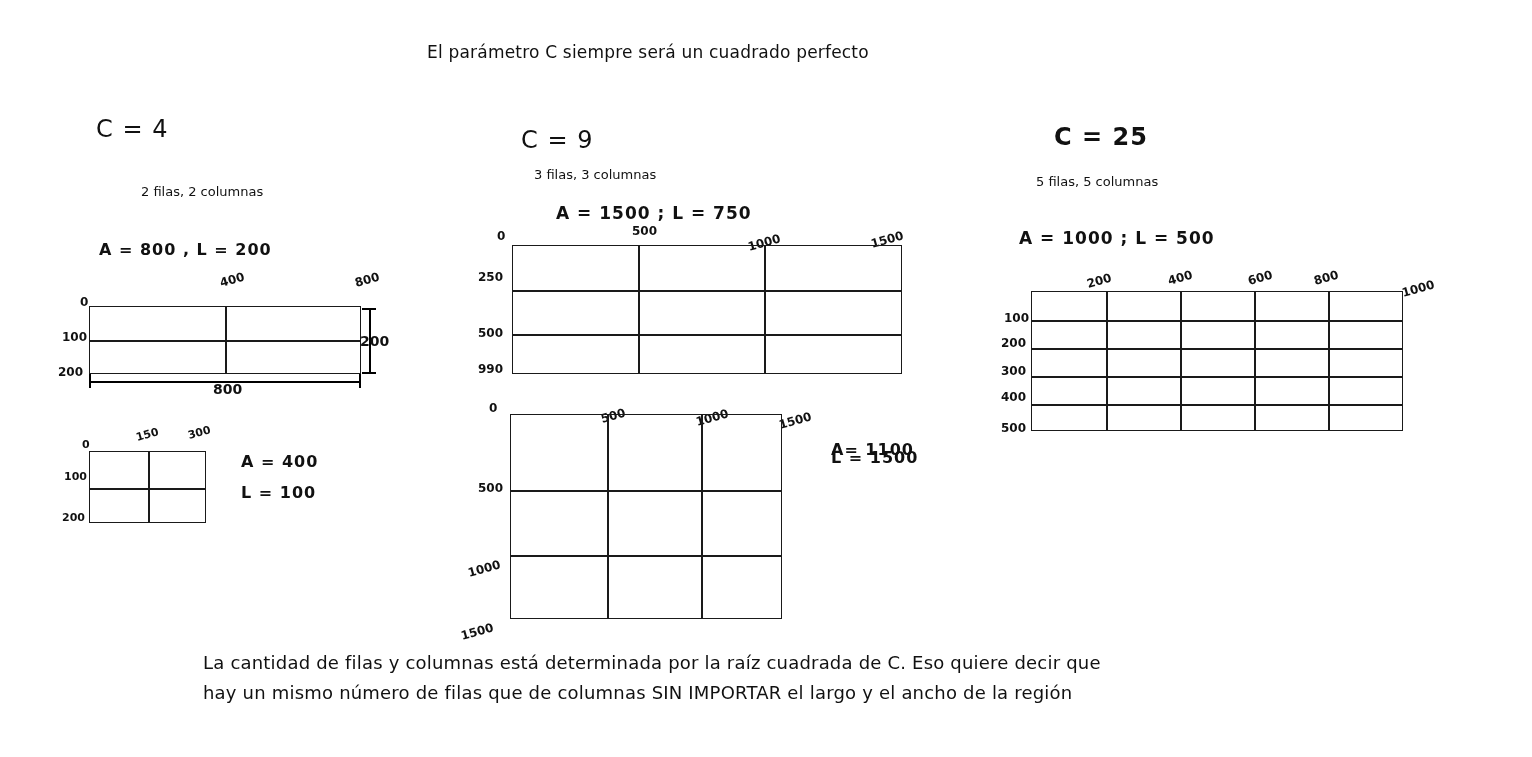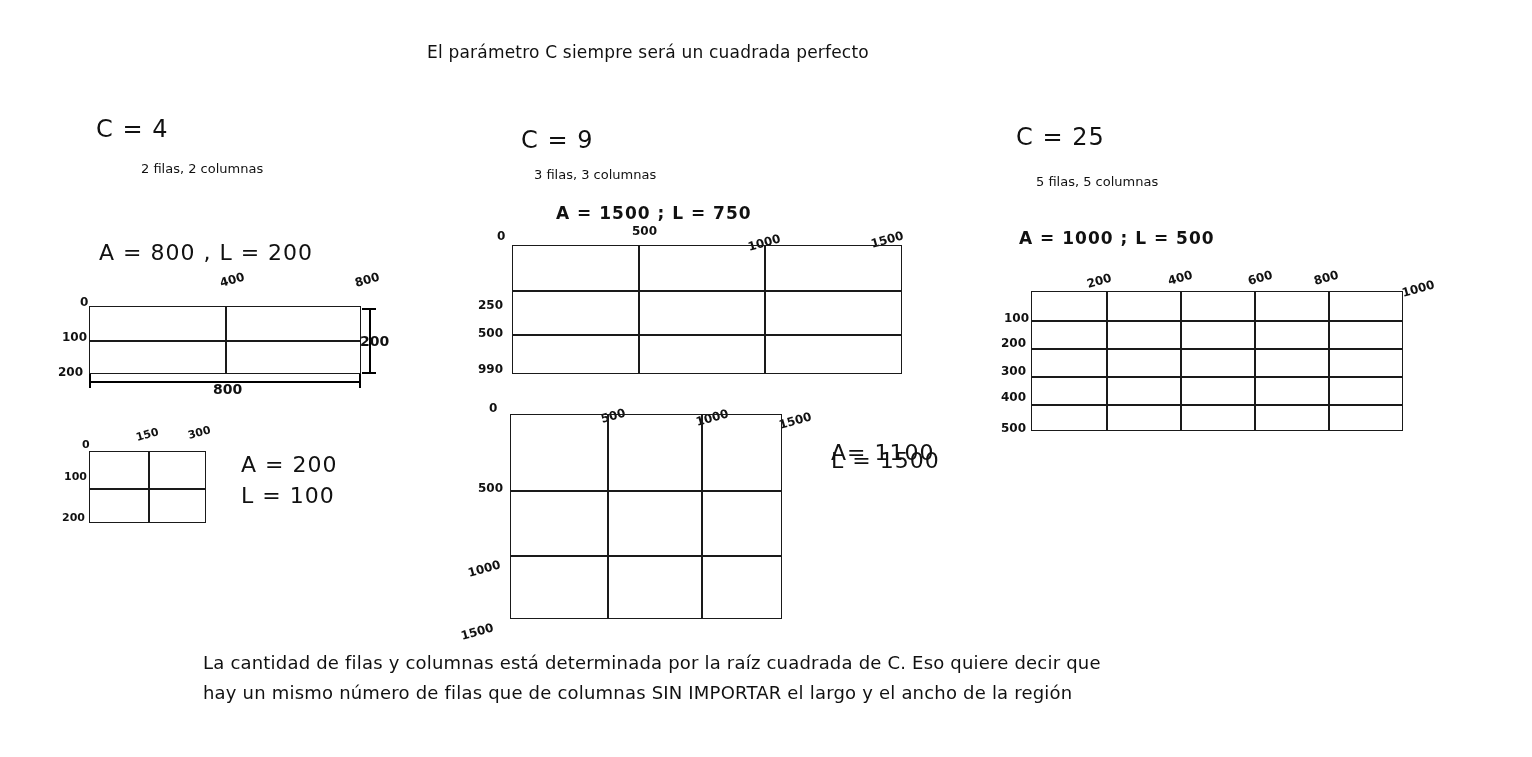--- a/index.html
+++ b/index.html
@@ -31,22 +31,22 @@
   }
   .sub {
     font-size: 13px;
   }
   .meas {
     font-size: 17px;
     font-weight: 600;
     letter-spacing: 1px;
   }
   .meas-lg {
-    font-size: 22px;
-    font-weight: 400;
+    font-size: 16px;
+    font-weight: 700;
     letter-spacing: 1px;
   }
   .tick {
     font-size: 12px;
     font-weight: 700;
   }
   .tick-sm {
     font-size: 11px;
     font-weight: 700;
   }
@@ -77,24 +77,24 @@
   }
   .bar-v {
     position: absolute;
     width: 2.4px;
     background: #000;
   }
 </style>
 </head>
 <body>
 
-<div class="abs txt title" style="left:427px; top:42px;">El parámetro C siempre será un cuadrada perfecto</div>
+<div class="abs txt title" style="left:427px; top:42px;">El parámetro C siempre será un cuadrado perfecto</div>
 
 <div class="abs txt c-head" style="left:96px; top:115px;">C = 4</div>
-<div class="abs txt sub" style="left:141px; top:161px;">2 filas, 2 columnas</div>
+<div class="abs txt sub" style="left:141px; top:184px;">2 filas, 2 columnas</div>
 
 <div class="abs txt meas-lg" style="left:99px; top:240px;">A = 800 ,  L = 200</div>
 
 <div class="abs txt tick" style="left:80px; top:295px;">0</div>
 <div class="abs txt tick tick-rot" style="left:222px; top:276px;">400</div>
 <div class="abs txt tick tick-rot" style="left:357px; top:276px;">800</div>
 <div class="abs txt tick" style="left:62px; top:330px;">100</div>
 <div class="abs txt tick" style="left:58px; top:365px;">200</div>
 
 <div class="grid" style="left:89px; top:306px; width:272px; height:68px;">
@@ -116,33 +116,33 @@
 <div class="abs txt tick-sm tick-rot" style="left:138px; top:431px;">150</div>
 <div class="abs txt tick-sm tick-rot" style="left:190px; top:429px;">300</div>
 <div class="abs txt tick-sm" style="left:64px; top:470px;">100</div>
 <div class="abs txt tick-sm" style="left:62px; top:511px;">200</div>
 
 <div class="grid" style="left:89px; top:451px; width:117px; height:72px;">
   <div class="gl-v" style="left:58px;"></div>
   <div class="gl-h" style="top:36px;"></div>
 </div>
 
-<div class="abs txt meas-lg" style="left:241px; top:452px;">A = 200</div>
+<div class="abs txt meas-lg" style="left:241px; top:452px;">A = 400</div>
 <div class="abs txt meas-lg" style="left:241px; top:483px;">L = 100</div>
 
 <div class="abs txt c-head" style="left:521px; top:115px;margin-top:11px;">C = 9</div>
 <div class="abs txt sub" style="left:534px; top:167px;">3 filas, 3 columnas</div>
 
 <div class="abs txt meas" style="left:556px; top:203px;">A = 1500 ;  L = 750</div>
 
 <div class="abs txt tick" style="left:497px; top:229px;">0</div>
 <div class="abs txt tick" style="left:632px; top:224px;">500</div>
 <div class="abs txt tick tick-rot" style="left:750px; top:240px;">1000</div>
 <div class="abs txt tick tick-rot" style="left:873px; top:237px;">1500</div>
-<div class="abs txt tick" style="left:478px; top:298px;">250</div>
+<div class="abs txt tick" style="left:478px; top:270px;">250</div>
 <div class="abs txt tick" style="left:478px; top:326px;">500</div>
 <div class="abs txt tick" style="left:478px; top:362px;">990</div>
 
 <div class="grid" style="left:512px; top:245px; width:390px; height:129px;">
   <div class="gl-v" style="left:125px;"></div>
   <div class="gl-v" style="left:251px;"></div>
   <div class="gl-h" style="top:44px;"></div>
   <div class="gl-h" style="top:88px;"></div>
 </div>
 
@@ -157,21 +157,21 @@
 <div class="grid" style="left:510px; top:414px; width:272px; height:205px;">
   <div class="gl-v" style="left:96px;"></div>
   <div class="gl-v" style="left:190px;"></div>
   <div class="gl-h" style="top:75px;"></div>
   <div class="gl-h" style="top:140px;"></div>
 </div>
 
 <div class="abs txt meas-lg" style="left:831px; top:440px;">A= 1100</div>
 <div class="abs txt meas-lg" style="left:831px; top:448px;">L = 1500</div>
 
-<div class="abs txt c-head" style="left:1016px; top:123px;">C = 25</div>
+<div class="abs txt c-head" style="left:1054px; top:123px;font-weight:bold;">C = 25</div>
 <div class="abs txt sub" style="left:1036px; top:174px;">5 filas, 5 columnas</div>
 
 <div class="abs txt meas" style="left:1019px; top:228px;">A = 1000 ;  L = 500</div>
 
 <div class="abs txt tick tick-rot" style="left:1089px; top:277px;">200</div>
 <div class="abs txt tick tick-rot" style="left:1170px; top:274px;">400</div>
 <div class="abs txt tick tick-rot" style="left:1250px; top:274px;">600</div>
 <div class="abs txt tick tick-rot" style="left:1316px; top:274px;">800</div>
 <div class="abs txt tick tick-rot" style="left:1404px; top:286px;">1000</div>
 

